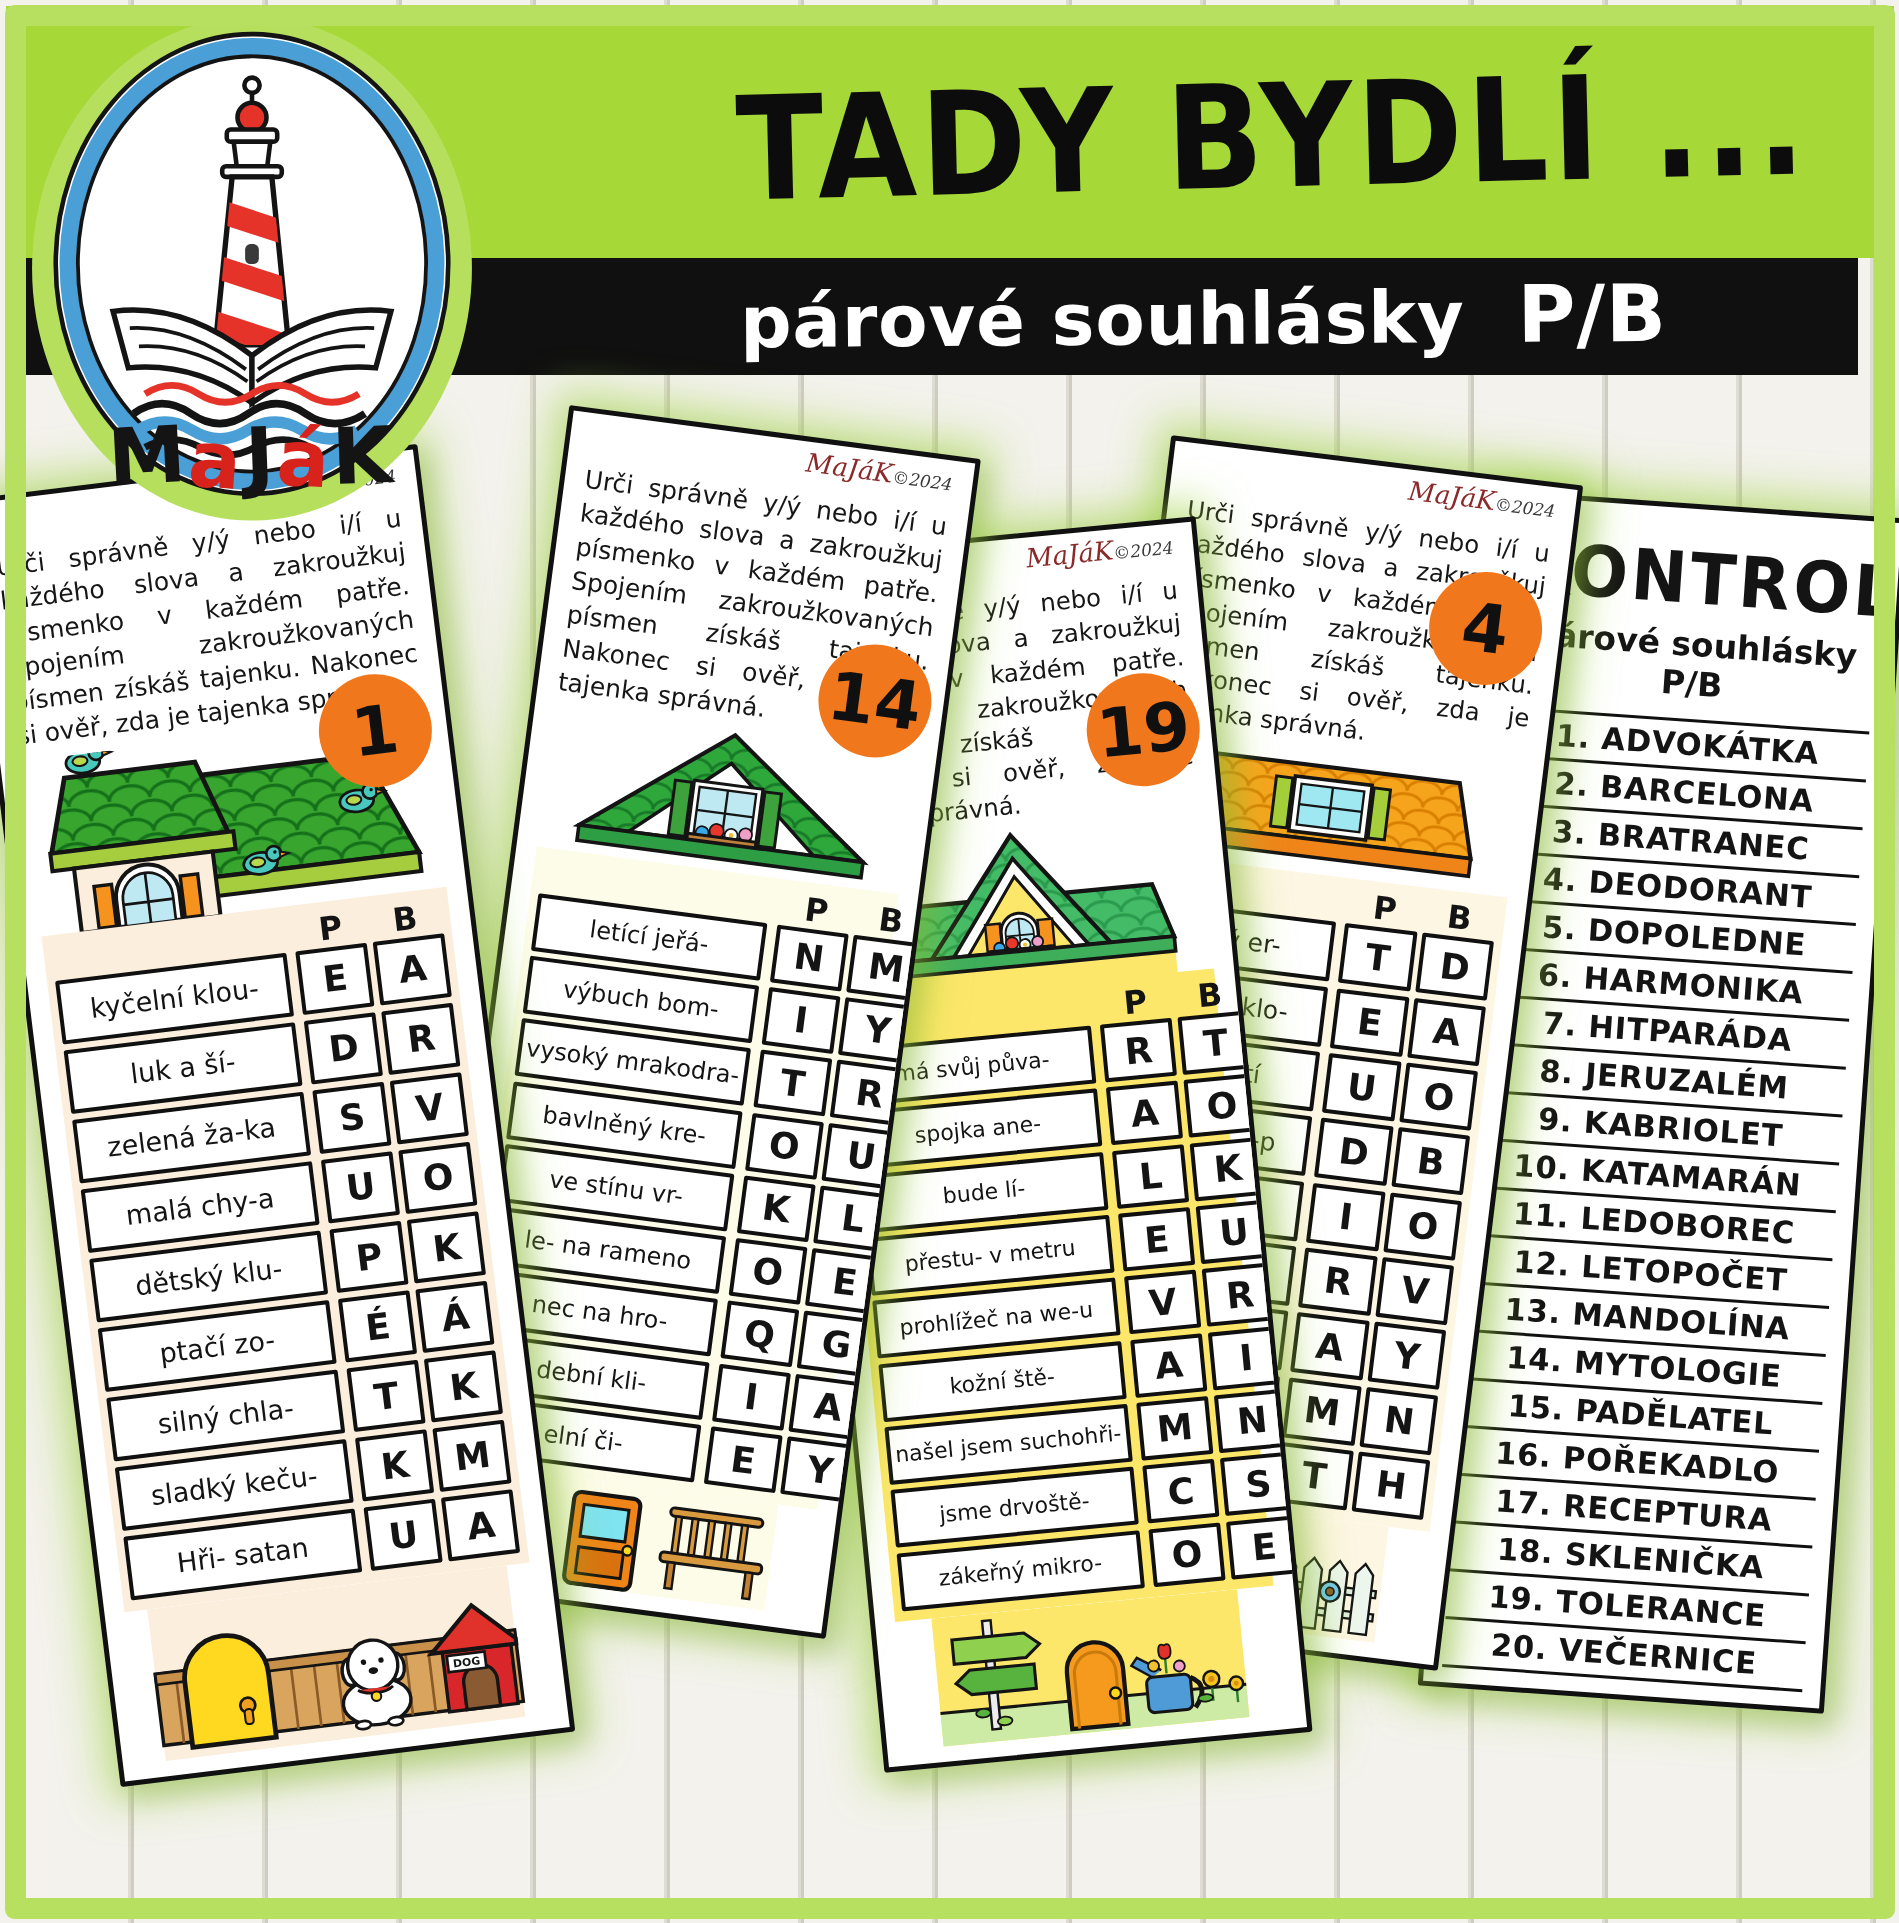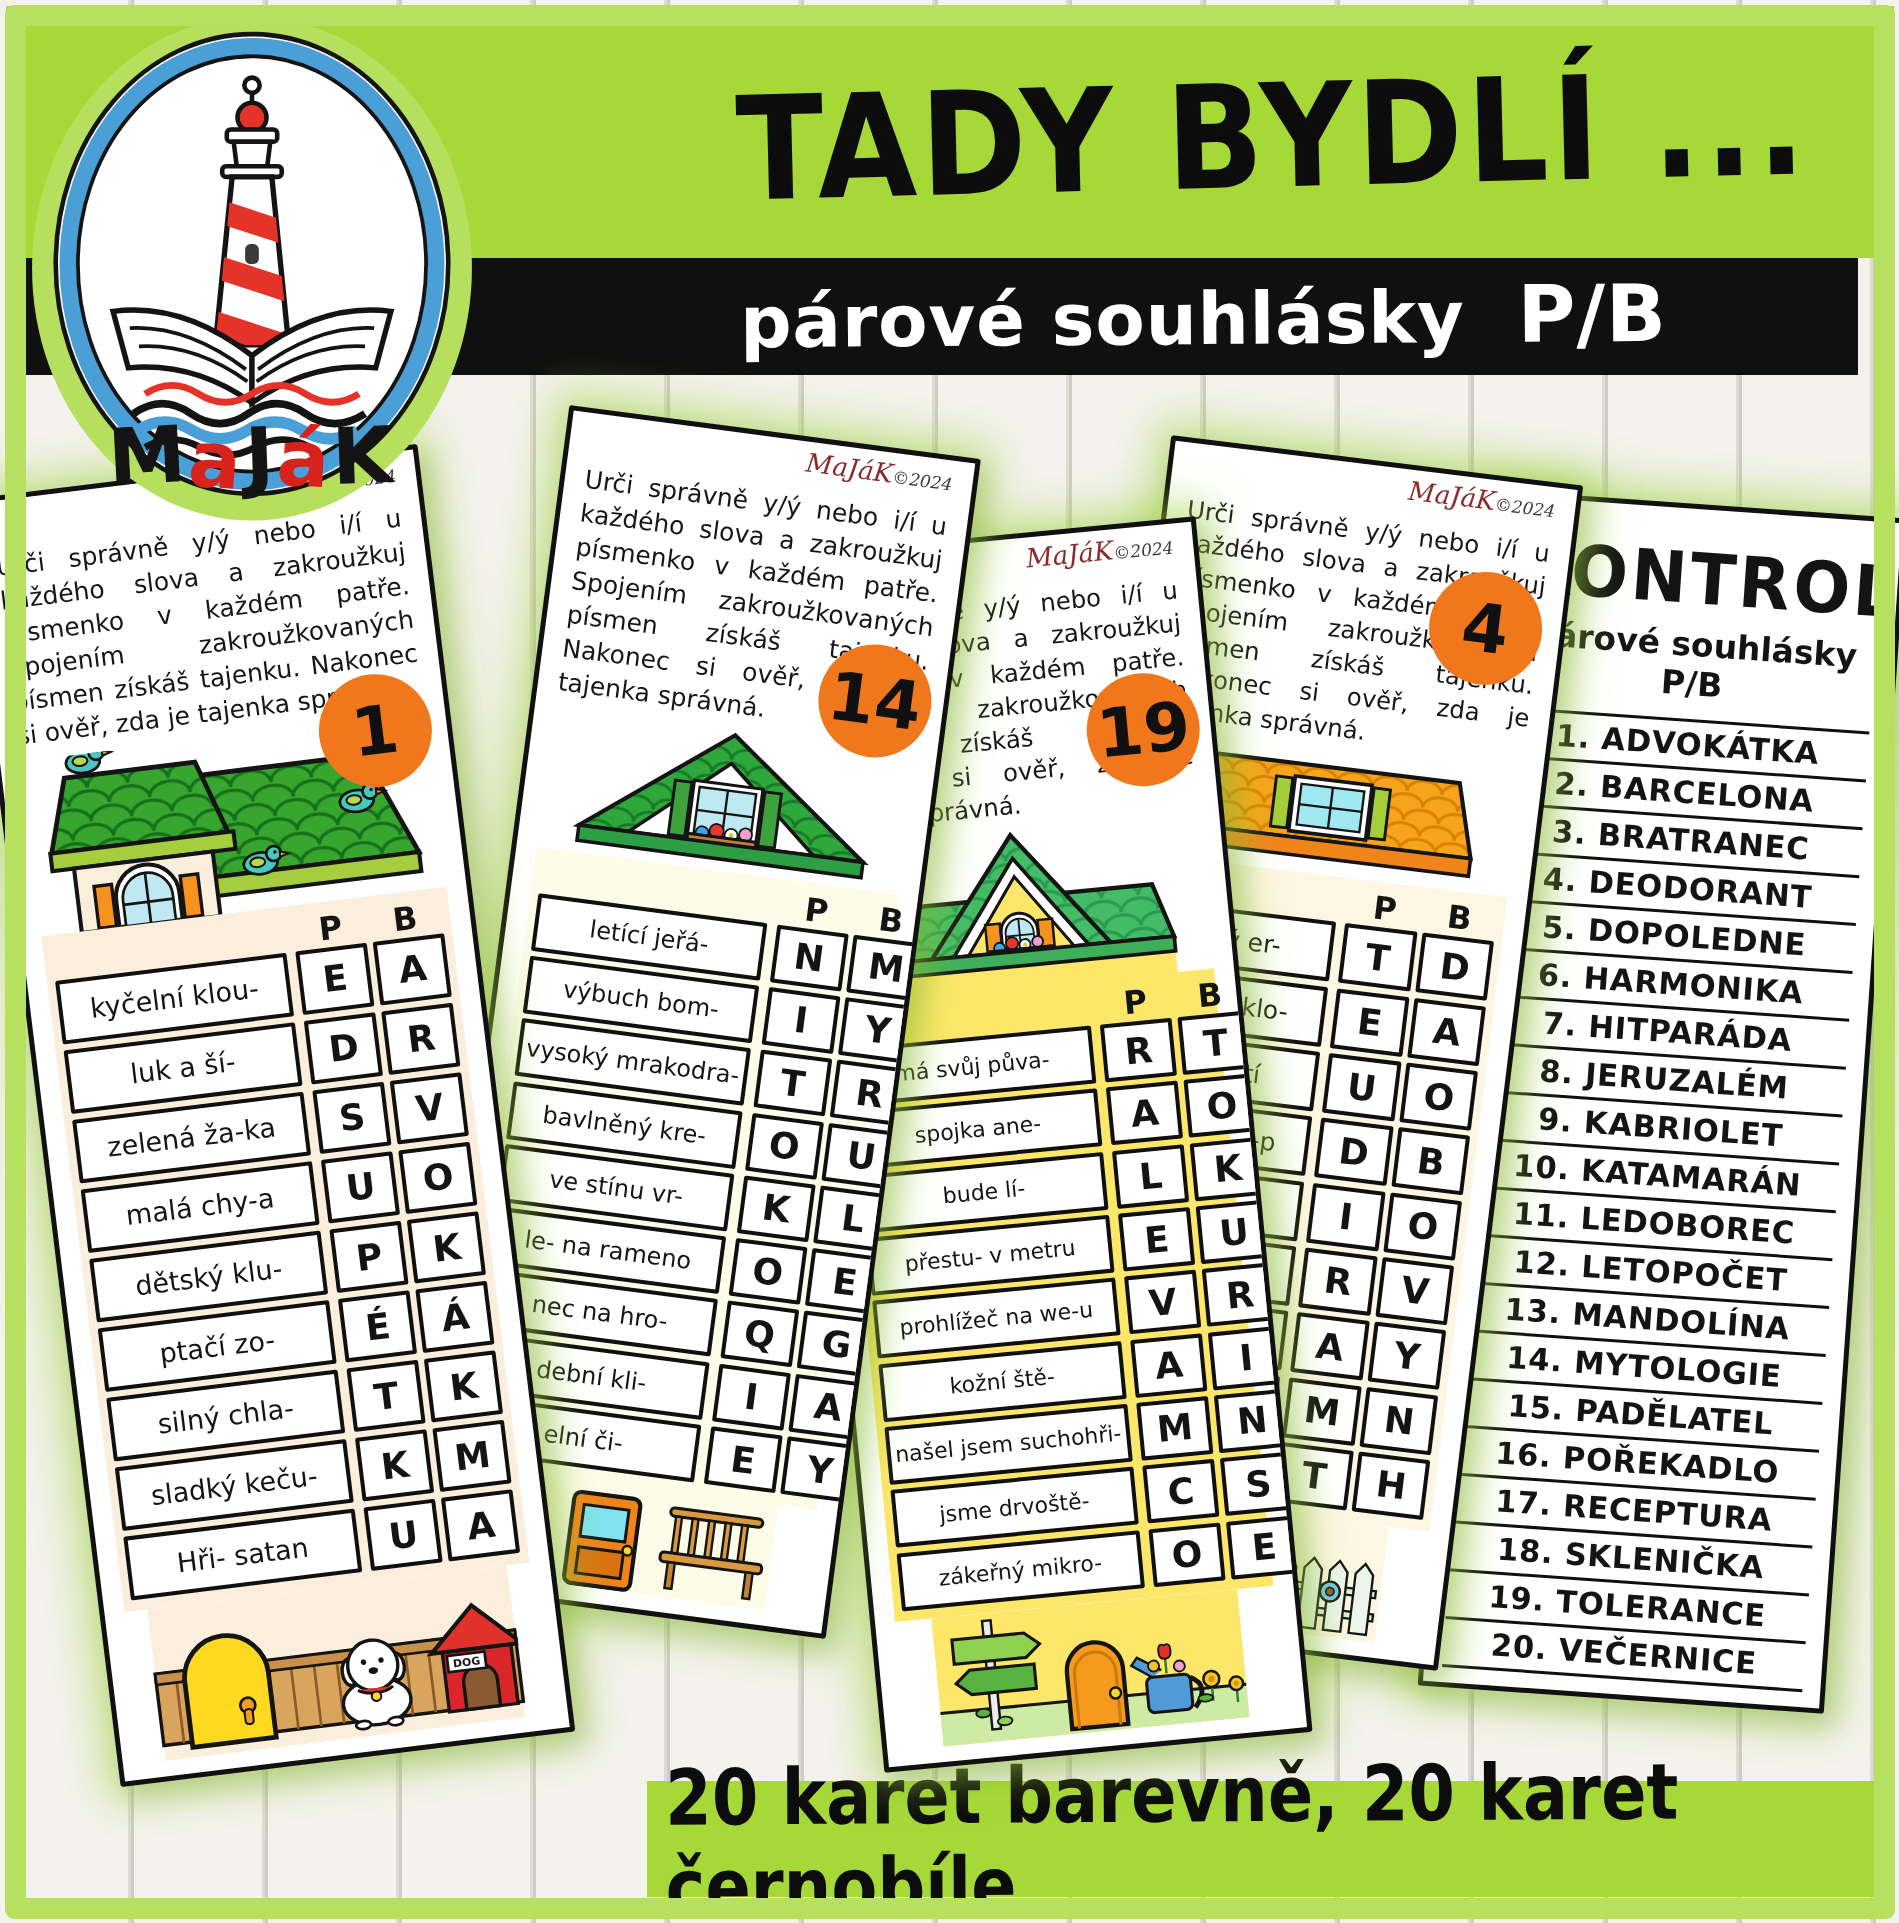--- a/index.html
+++ b/index.html
@@ -619,19 +619,16 @@
       <div class="kitem">14. MYTOLOGIE</div>
       <div class="kitem">15. PADĚLATEL</div>
       <div class="kitem">16. POŘEKADLO</div>
       <div class="kitem">17. RECEPTURA</div>
       <div class="kitem">18. SKLENIČKA</div>
       <div class="kitem">19. TOLERANCE</div>
       <div class="kitem">20. VEČERNICE</div>
     </div>
   </article>
 
-  <div class="footerband">
-    <div class="txt">20 karet barevně, 20 karet černobíle</div>
-  </div>
 
   <div class="frame"></div>
 </div>
 
 
 </body></html>

